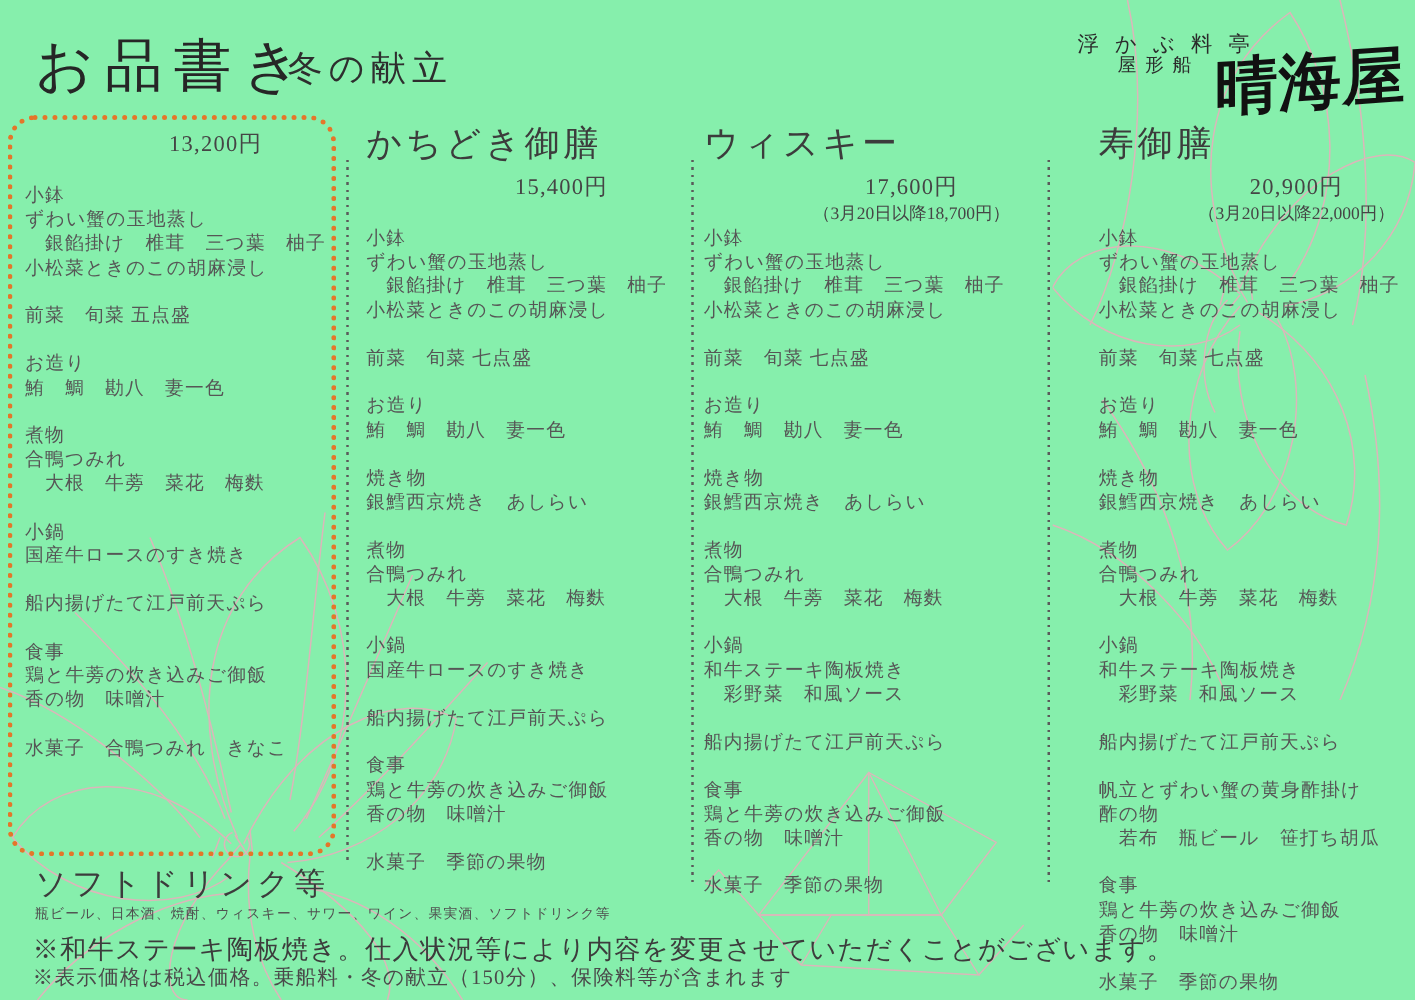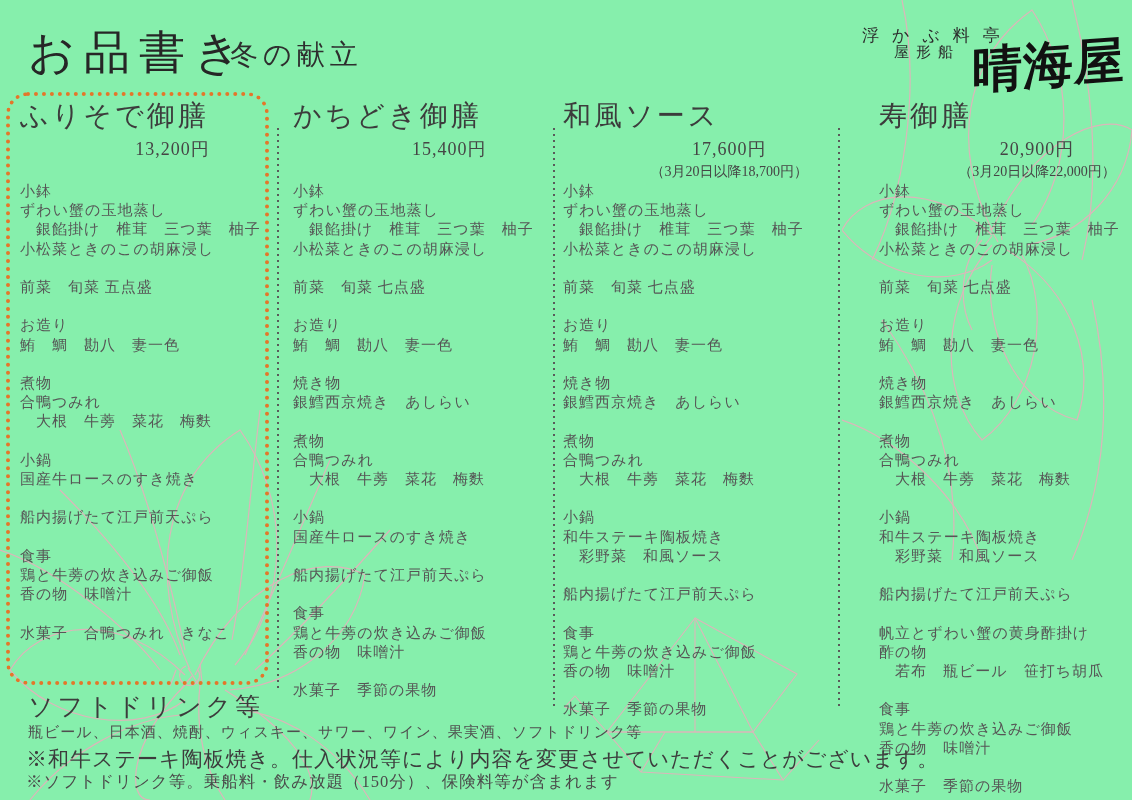--- a/index.html
+++ b/index.html
@@ -61,21 +61,21 @@
   .menu-price{font-size:18px;color:#454545;line-height:30px;height:30px;letter-spacing:1px;}
   .menu-price-note{font-size:14px;color:#454545;line-height:16px;height:16px;letter-spacing:0px;}
   .menu-lines{margin-top:2px;font-size:15px;line-height:19.2px;color:#565656;letter-spacing:1px;}
   .menu-lines .mline{min-height:19.2px;white-space:pre;}
   
   .drinks-title{
     position:absolute;left:28px;top:690px;font-size:25px;color:#3c3c3c;
     letter-spacing:4px;white-space:pre;
   }
   .drinks-items{
-    position:absolute;left:28px;top:723px;font-size:15px;color:#4f4f4f;
+    position:absolute;left:28px;top:723px;font-size:11px;color:#4f4f4f;
     letter-spacing:1px;white-space:pre;
   }
   .note-1{
     position:absolute;left:26px;top:745px;font-size:21px;color:#3c3c3c;
     letter-spacing:1px;white-space:pre;
   }
   .note-2{
     position:absolute;left:26px;top:771px;font-size:16.5px;color:#4a4a4a;
     letter-spacing:1px;white-space:pre;
   }
@@ -135,21 +135,20 @@
   <div class="brand-boattype">屋形船</div>
   <div class="brand-logo">晴海屋</div>
 
   <div class="highlight-frame"></div>
 
   <div class="v-sep s1"></div>
   <div class="v-sep s2"></div>
   <div class="v-sep s3"></div>
 
   <div class="menu-col c1">
-    <div class="menu-name">ふりそで御膳</div>
     <div class="price-block">
       <div class="menu-price">13,200円</div>
       <div class="menu-price-note"></div>
     </div>
     <div class="menu-lines">
         <div class="mline">小鉢</div>
         <div class="mline">ずわい蟹の玉地蒸し</div>
         <div class="mline">　銀餡掛け　椎茸　三つ葉　柚子</div>
         <div class="mline">小松菜ときのこの胡麻浸し</div>
         <div class="mline"></div>
@@ -206,21 +205,21 @@
         <div class="mline"></div>
         <div class="mline">食事</div>
         <div class="mline">鶏と牛蒡の炊き込みご御飯</div>
         <div class="mline">香の物　味噌汁</div>
         <div class="mline"></div>
         <div class="mline">水菓子　季節の果物</div>
       </div>
   </div>
 
   <div class="menu-col c3">
-    <div class="menu-name">和風ソース</div>
+    <div class="menu-name">ウィスキー</div>
     <div class="price-block">
       <div class="menu-price">17,600円</div>
       <div class="menu-price-note">（3月20日以降18,700円）</div>
     </div>
     <div class="menu-lines">
         <div class="mline">小鉢</div>
         <div class="mline">ずわい蟹の玉地蒸し</div>
         <div class="mline">　銀餡掛け　椎茸　三つ葉　柚子</div>
         <div class="mline">小松菜ときのこの胡麻浸し</div>
         <div class="mline"></div>
@@ -288,15 +287,15 @@
         <div class="mline">鶏と牛蒡の炊き込みご御飯</div>
         <div class="mline">香の物　味噌汁</div>
         <div class="mline"></div>
         <div class="mline">水菓子　季節の果物</div>
       </div>
   </div>
 
   <div class="drinks-title">ソフトドリンク等</div>
   <div class="drinks-items">瓶ビール、日本酒、焼酎、ウィスキー、サワー、ワイン、果実酒、ソフトドリンク等</div>
   <div class="note-1">※和牛ステーキ陶板焼き。仕入状況等により内容を変更させていただくことがございます。</div>
-  <div class="note-2">※ソフトドリンク等。乗船料・飲み放題（150分）、保険料等が含まれます</div>
+  <div class="note-2">※表示価格は税込価格。乗船料・冬の献立（150分）、保険料等が含まれます</div>
 
 </div>
 
 </body></html>

